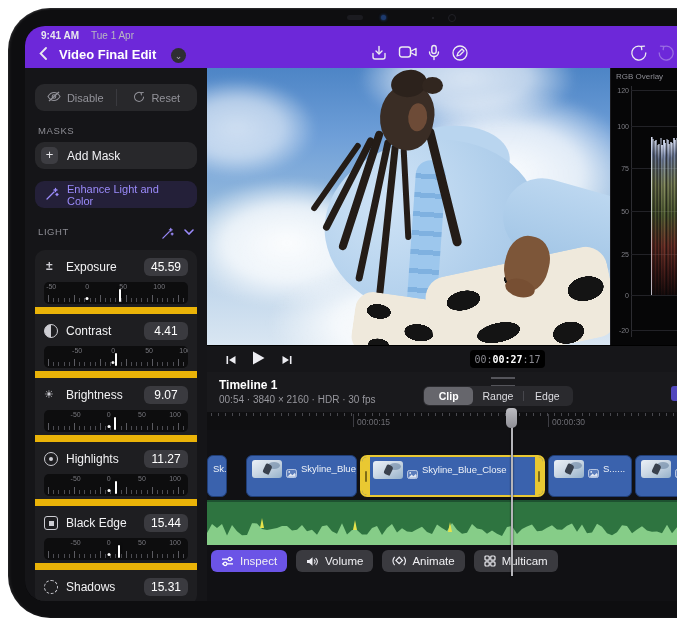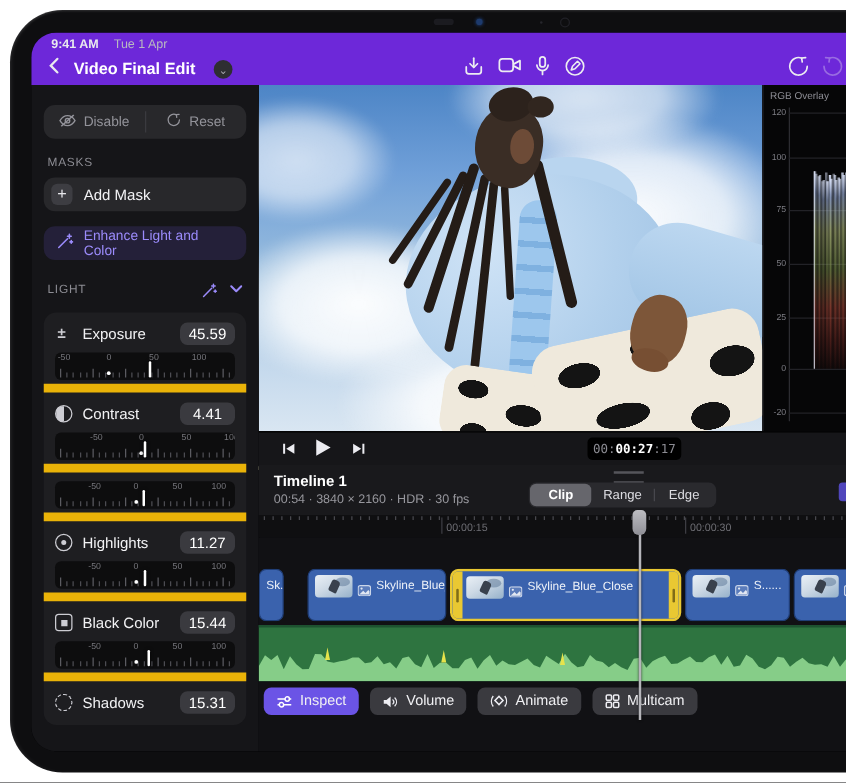--- a/index.html
+++ b/index.html
@@ -351,20 +351,25 @@
                     <span class="tk"></span>
                     <span class="tk"></span>
                     <span class="tk tall"></span>
                     <span class="tk"></span>
                   </div>
                   <span class="sdot" style="left: 48%;"></span>
                   <span class="sneedle" style="left: 50%;"></span>
                 </div>
               </div>
               <div class="srow">
+                <div class="srow-top">
+                  <span class="si si-brightness"></span>
+                  <span class="slabel">Brightness</span>
+                  <span class="spill">9.07</span>
+                </div>
                 <div class="sruler">
                   <span class="stick-label" style="left: 22%;">-50</span>
                   <span class="stick-label" style="left: 45%;">0</span>
                   <span class="stick-label" style="left: 68%;">50</span>
                   <span class="stick-label" style="left: 91%;">100</span>
                   <div class="sticks">
                     <span class="tk tall"></span>
                     <span class="tk"></span>
                     <span class="tk"></span>
                     <span class="tk"></span>
@@ -436,21 +441,21 @@
                     <span class="tk tall"></span>
                     <span class="tk"></span>
                   </div>
                   <span class="sdot" style="left: 45%;"></span>
                   <span class="sneedle" style="left: 50%;"></span>
                 </div>
               </div>
               <div class="srow">
                 <div class="srow-top">
                   <span class="si si-blackpoint"></span>
-                  <span class="slabel">Black Color</span>
+                  <span class="slabel">Black Edge</span>
                   <span class="spill">15.44</span>
                 </div>
                 <div class="sruler">
                   <span class="stick-label" style="left: 22%;">-50</span>
                   <span class="stick-label" style="left: 45%;">0</span>
                   <span class="stick-label" style="left: 68%;">50</span>
                   <span class="stick-label" style="left: 91%;">100</span>
                   <div class="sticks">
                     <span class="tk tall"></span>
                     <span class="tk"></span>

